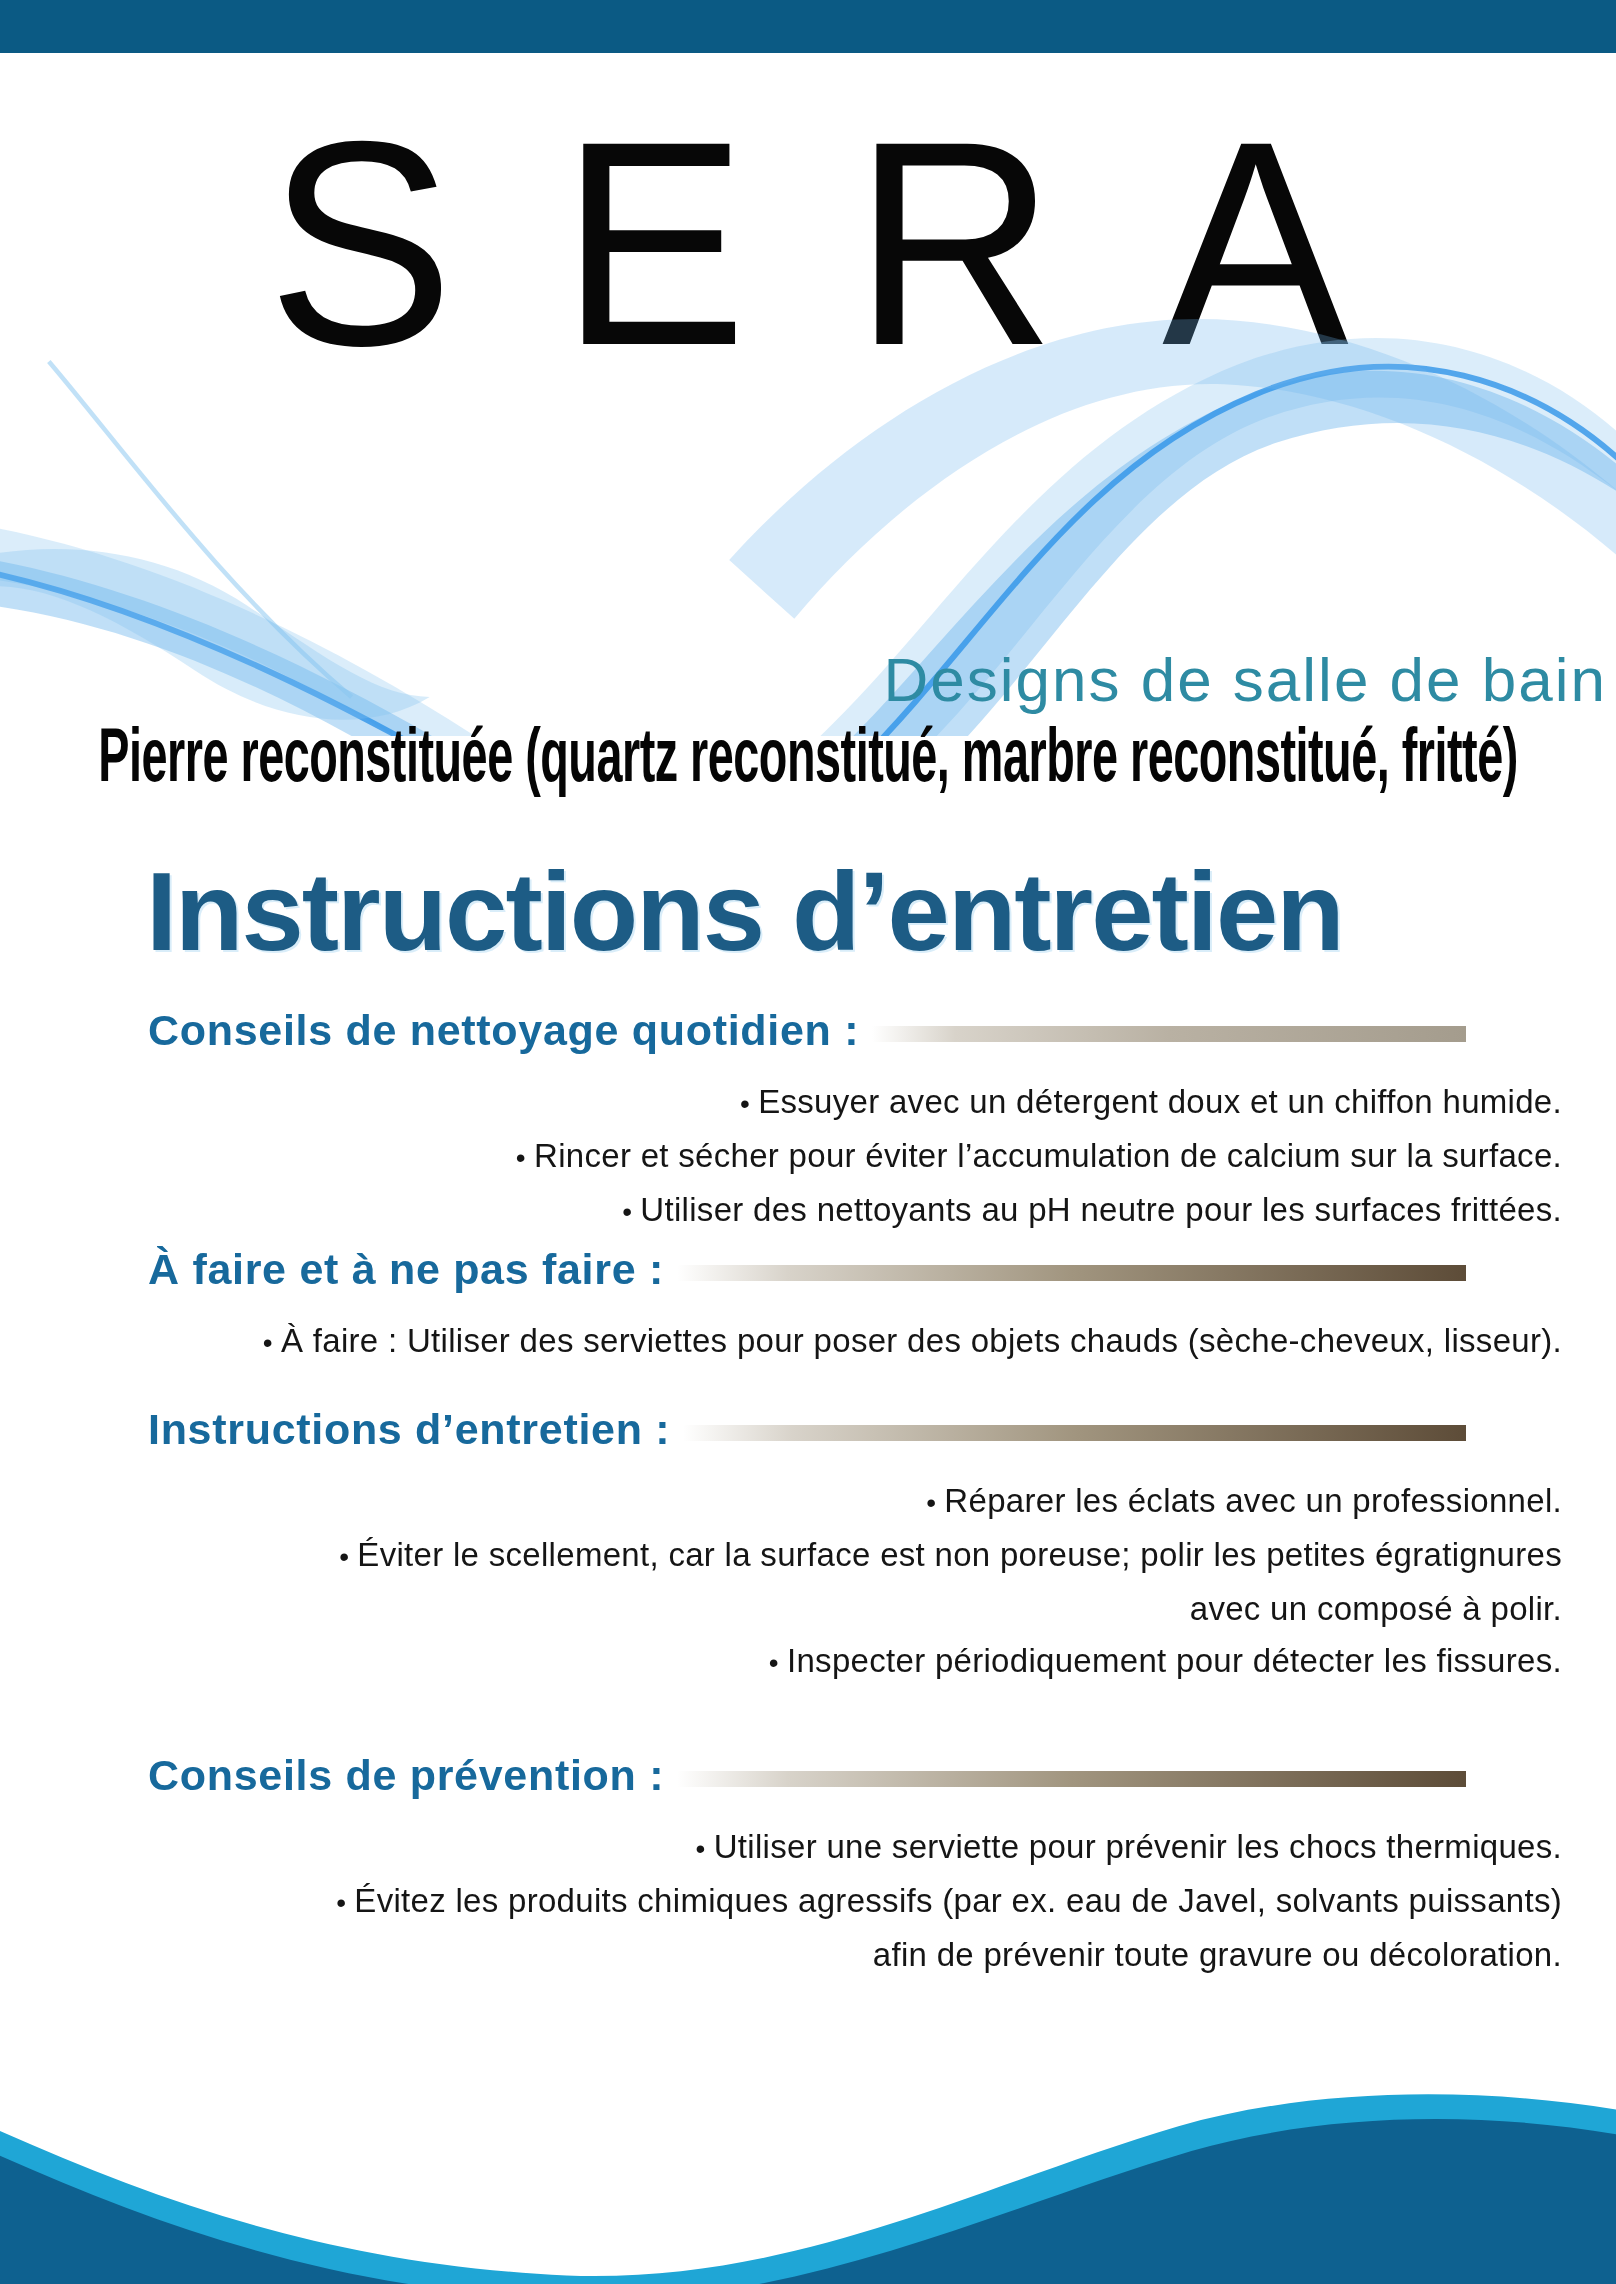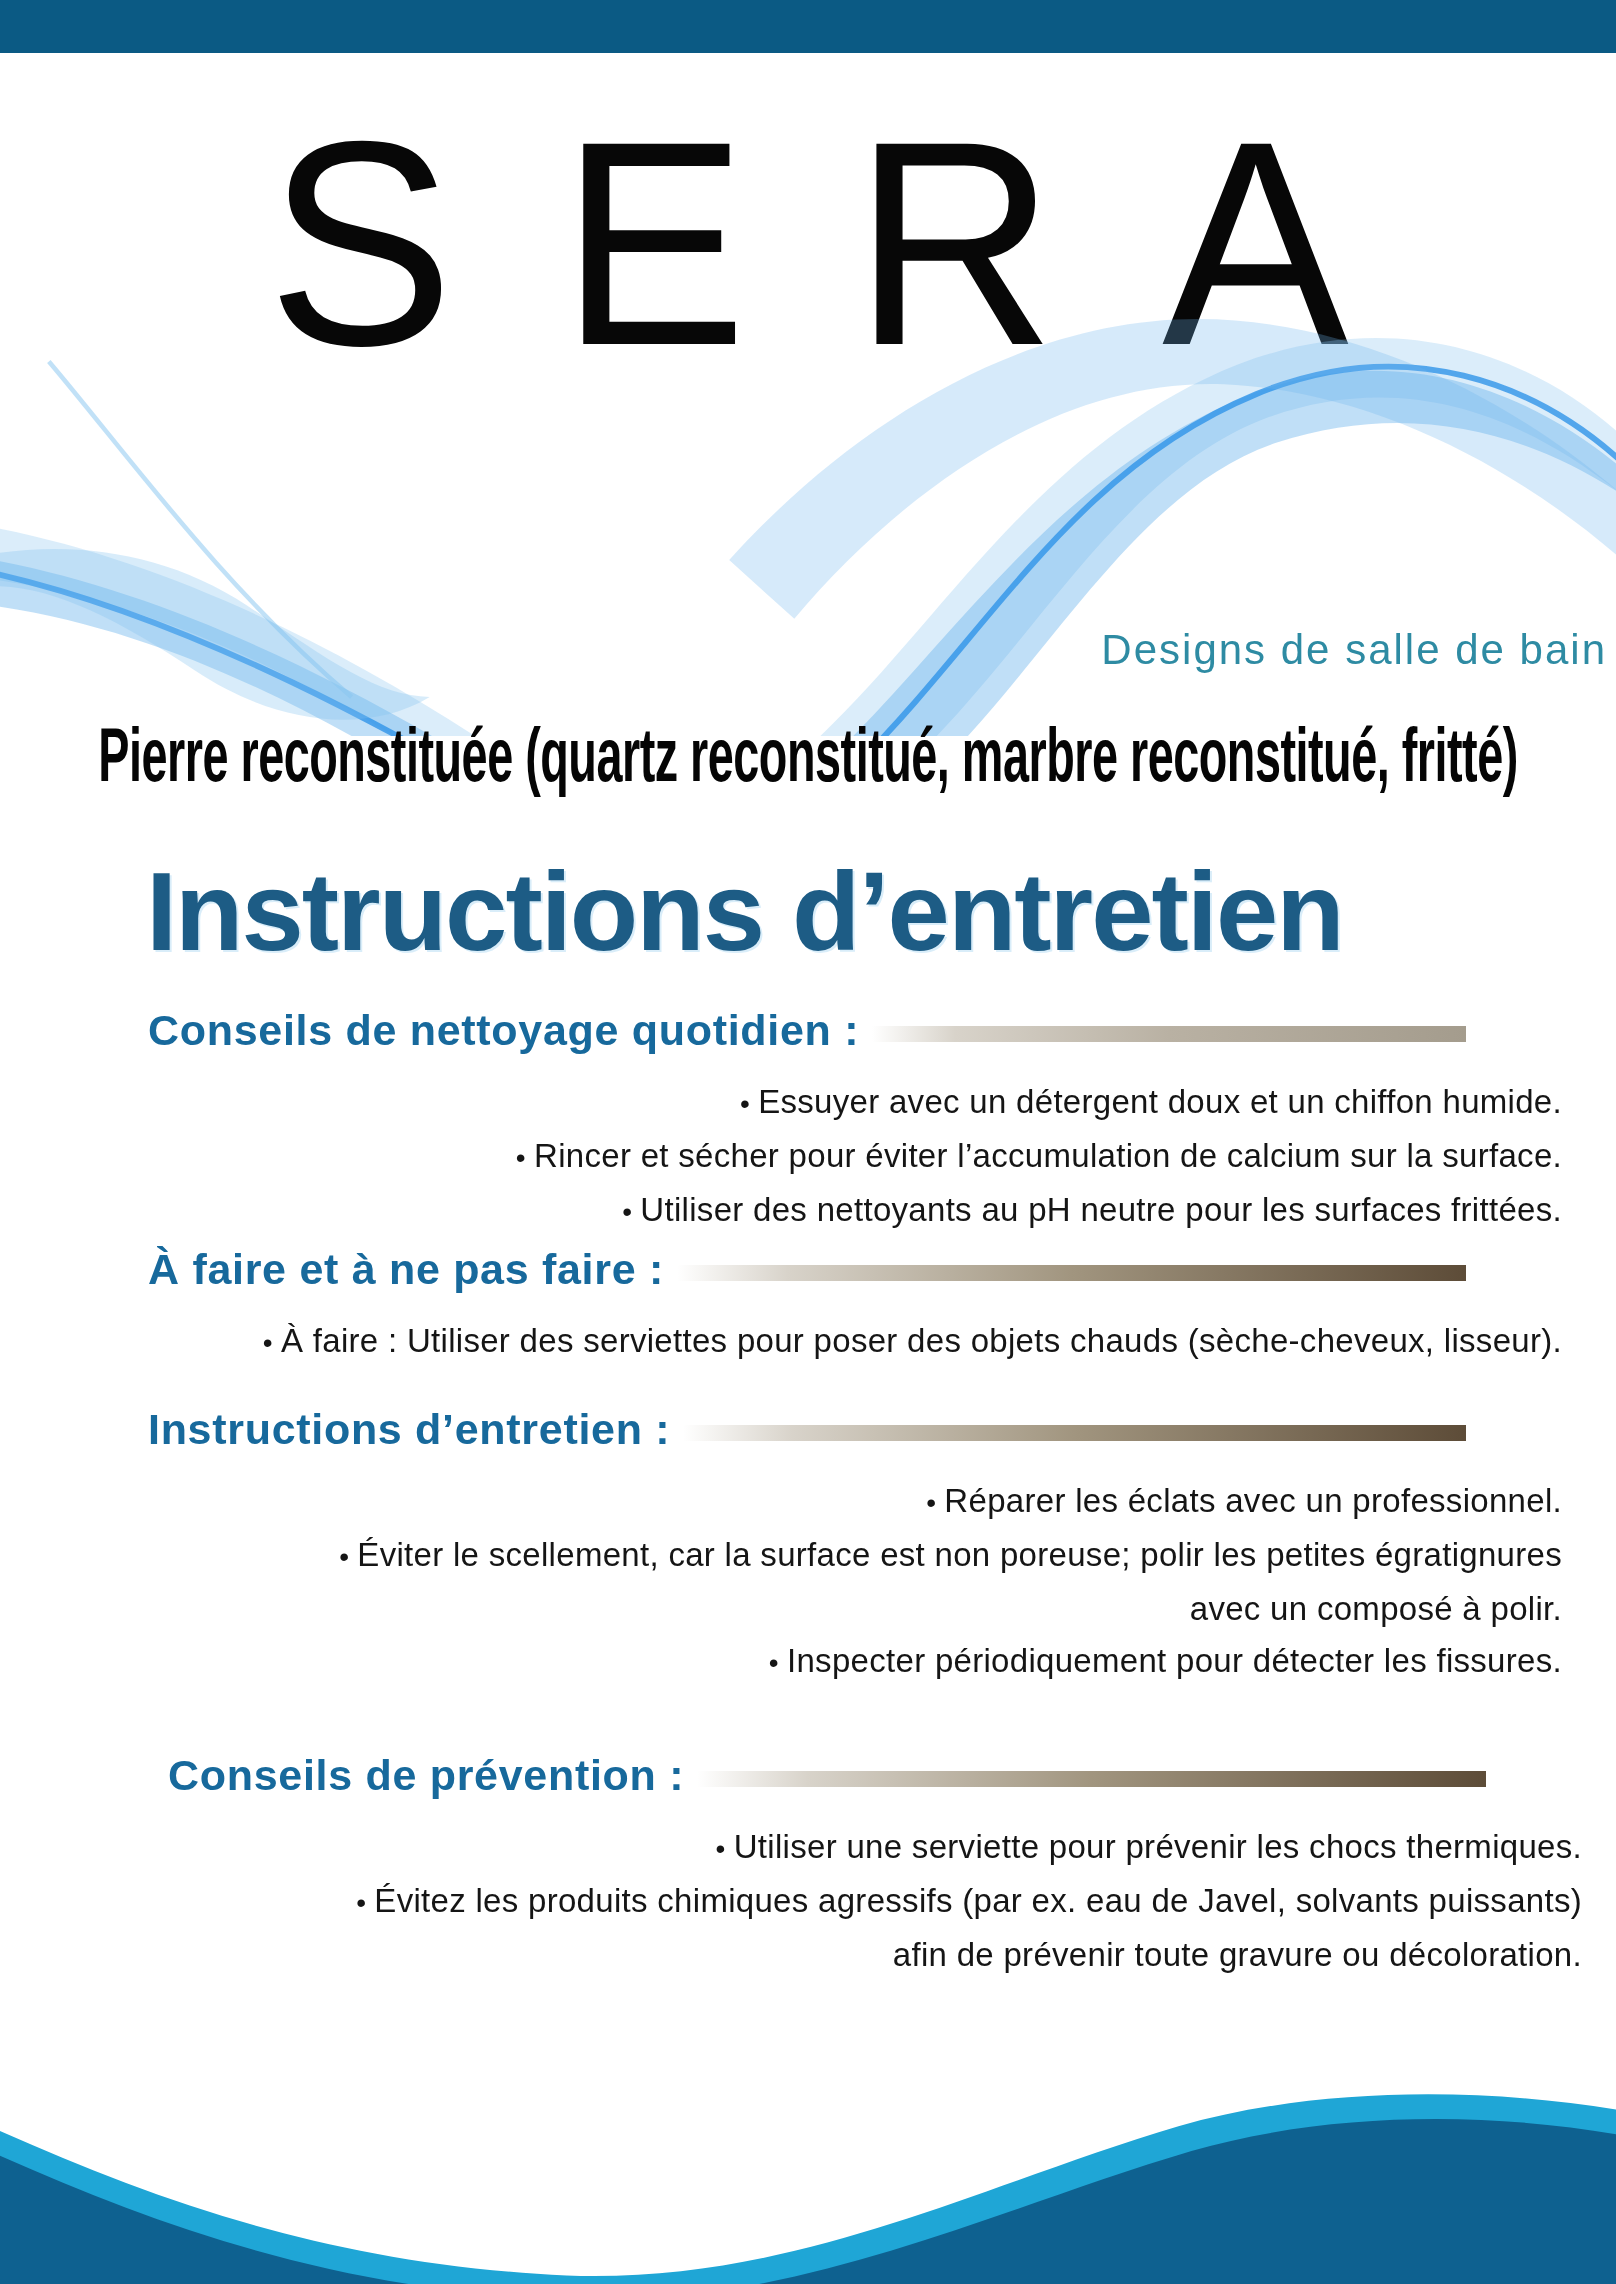--- a/index.html
+++ b/index.html
@@ -11,39 +11,39 @@
     position:absolute;left:0;top:0;width:1616px;height:53px;background:#0b5a84;
   }
   .brand{
     position:absolute;left:0;top:83px;width:1616px;text-align:center;
     font-size:280px;line-height:1.1;font-weight:400;color:#070707;
     letter-spacing:.38em;padding-left:.38em;box-sizing:border-box;white-space:nowrap;
     transform:scaleY(1.04);transform-origin:center top;
   }
   .hero-waves{position:absolute;left:0;top:280px;width:1616px;height:456px;}
   .tagline{
-    position:absolute;right:9px;top:625px;width:1563px;text-align:right;
-    font-size:42px;line-height:1.2;color:#2e8ba3;letter-spacing:2px;font-weight:400;
+    position:absolute;right:9px;top:643px;width:1563px;text-align:right;
+    font-size:62px;line-height:1.2;color:#2e8ba3;letter-spacing:2px;font-weight:400;
   }
   .subtitle{
     position:absolute;left:50%;top:710px;white-space:nowrap;
     font-size:65px;font-weight:700;color:#050505;letter-spacing:-0.7px;
     transform:translateX(-50%) scale(0.72,1.18);transform-origin:center top;
   }
   .main-title{
     position:absolute;left:146px;top:815px;white-space:nowrap;
     font-size:112px;font-weight:700;color:#1d5c85;letter-spacing:-2px;
     text-shadow:2px 2px 0 rgba(130,195,235,.30);
     margin-top:32px;
   }
   .sections{position:absolute;left:148px;top:1003px;width:1414px;text-align:right;}
   .section{width:100%;}
   .sec-gap-1{margin-top:4px;}
   .sec-gap-2{margin-top:33px;}
-  .sec-gap-3{margin-top:59px;margin-left:20px;}
+  .sec-gap-3{margin-top:59px;}
   .heading-row{display:flex;align-items:center;height:55px;}
   .heading{
     font-size:43px;font-weight:700;color:#17699c;letter-spacing:0.7px;
     white-space:nowrap;line-height:55px;
   }
   .divider-bar{
     flex:1 1 auto;height:16.3px;margin-left:13px;margin-right:96px;margin-top:6.5px;
     min-width:39px;
   }
   .bullets{margin-top:18px;font-size:33px;line-height:52px;color:#151515;letter-spacing:0.3px;}

